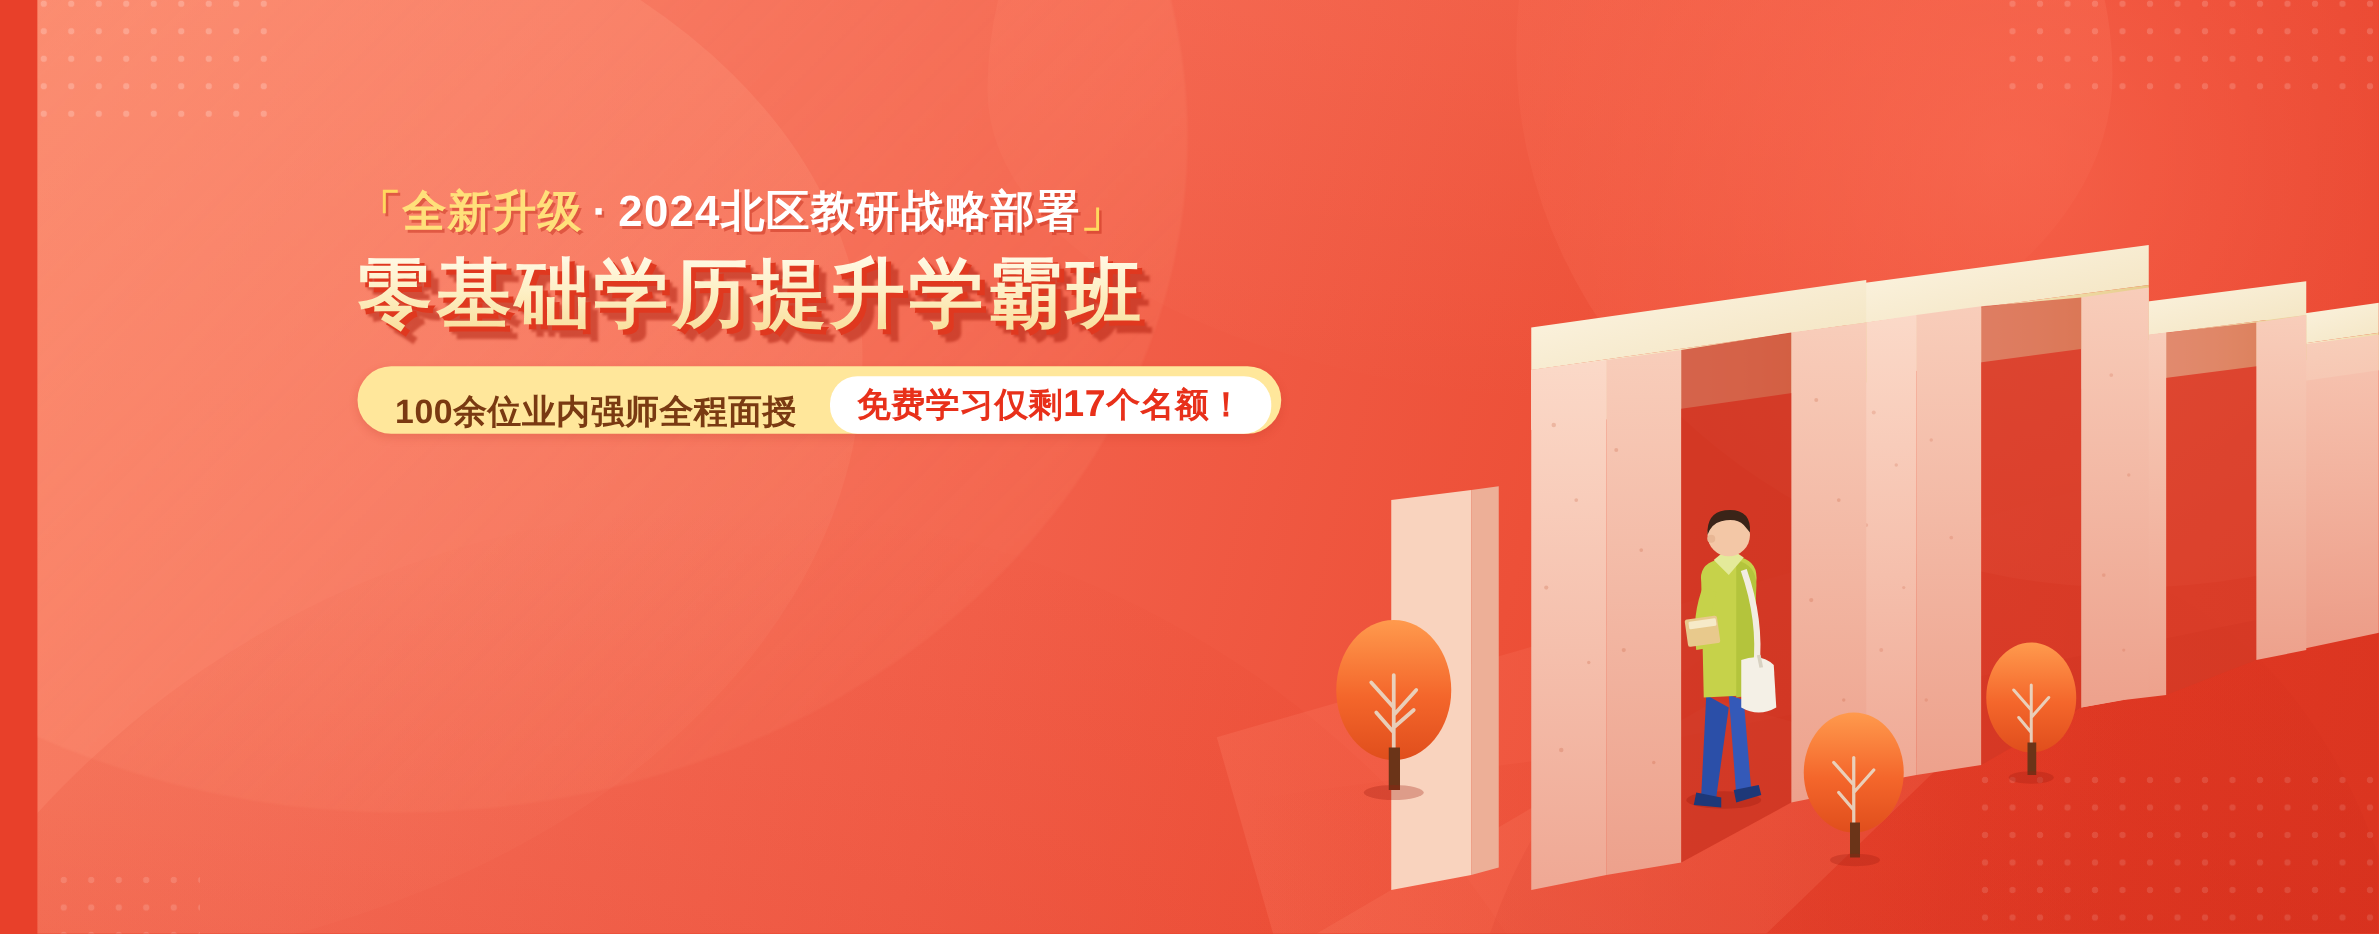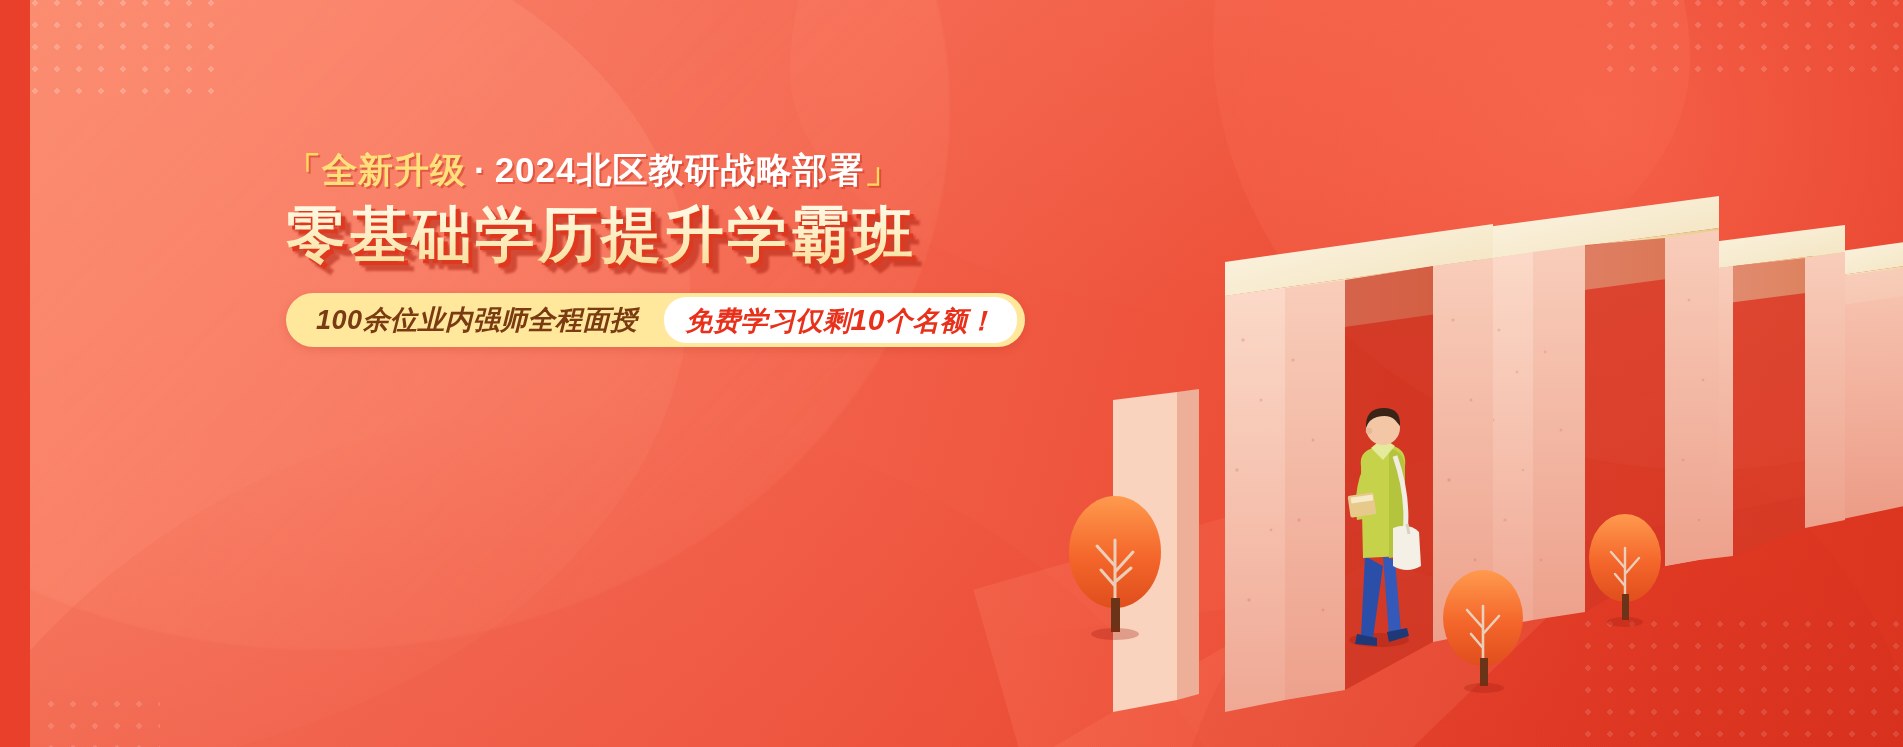--- a/index.html
+++ b/index.html
@@ -119,28 +119,27 @@
     -webkit-text-fill-color: transparent;
     filter:
       drop-shadow(4px 4px 0 #E0381F)
       drop-shadow(6px 6px 1px rgba(176,32,16,0.55));
     margin: 0 0 26px 0;
   }
 
   
   .pill {
     display: inline-flex;
-    align-items: center;
+    align-items: flex-end;
     height: 54px;
     background: #FFE79B;
     border-radius: 28px;
     padding: 0 8px 0 30px;
     box-shadow: 0 3px 8px rgba(170,40,22,0.18);
     white-space: nowrap;
-    font-style: italic;
   }
   .pill-left {
     color: #7A3A12;
     font-size: 27px;
     font-weight: 700;
     letter-spacing: 0.5px;
     padding-right: 26px;
   }
   .pill-right {
     background: #FFFFFF;
@@ -356,17 +355,17 @@
   <div class="content">
 
     <div class="subtitle">
       <span class="sub-bracket">「</span><span class="sub-yellow">全新升级</span><span class="sub-dot">·</span><span class="sub-white">2024北区教研战略部署</span><span class="sub-bracket">」</span>
     </div>
 
     <h1 class="headline">零基础学历提升学霸班</h1>
 
     <div class="pill">
       <span class="pill-left">100余位业内强师全程面授</span>
-      <span class="pill-right"><span>免费学习仅剩</span><span class="pill-num">10</span><span>个名额！</span></span>
+      <span class="pill-right"><span>免费学习仅剩</span><span class="pill-num">17</span><span>个名额！</span></span>
     </div>
 
   </div>
 </div>
 
 </body></html>

